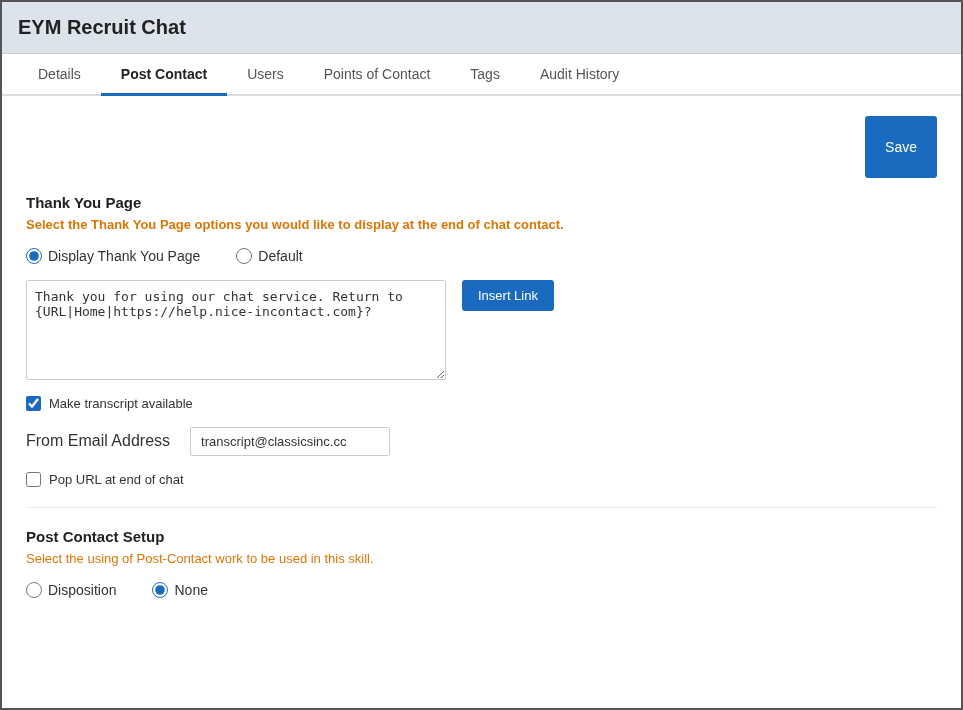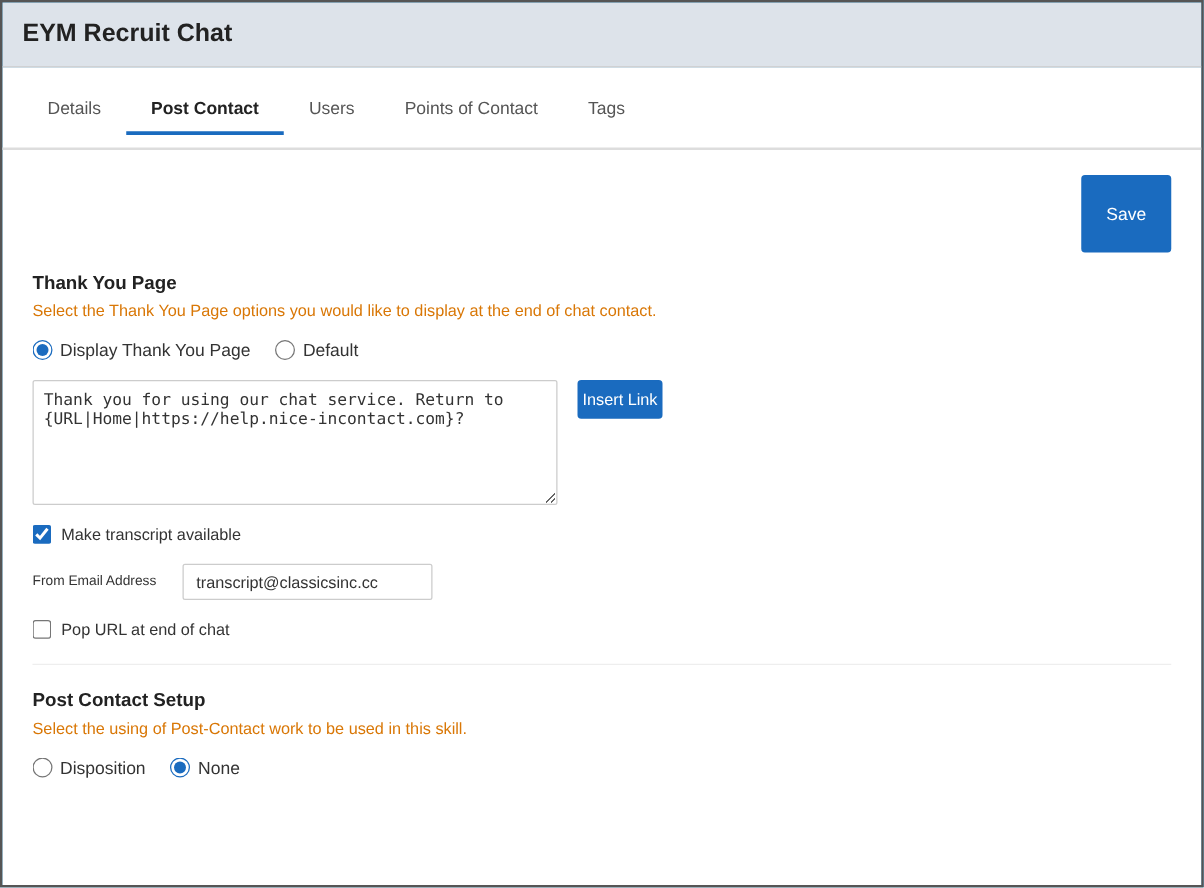--- a/index.html
+++ b/index.html
@@ -21,21 +21,21 @@
       background: #dde3ea;
       padding: 14px 16px;
       font-size: 20px;
       font-weight: bold;
       color: #222;
       border-bottom: 1px solid #ccc;
     }
     .nav-tabs {
       display: flex;
       border-bottom: 2px solid #ddd;
-      padding: 12px 16px;
+      padding: 0 16px;
       background: #fff;
     }
     .nav-tab {
       padding: 12px 20px;
       cursor: pointer;
       color: #555;
       font-size: 14px;
       position: relative;
       user-select: none;
     }
@@ -74,28 +74,29 @@
     .section-title {
       font-weight: bold;
       font-size: 15px;
       margin-bottom: 6px;
       color: #222;
     }
     .section-desc {
       color: #888;
       font-size: 13px;
       margin-bottom: 16px;
+      font-weight: bold;
     }
     .section-desc span {
       color: #d97706;
     }
     .radio-group {
       display: flex;
       align-items: flex-end;
-      gap: 20px;
+      gap: 36px;
       margin-bottom: 16px;
     }
     .radio-label {
       display: flex;
       align-items: center;
       gap: 6px;
       cursor: pointer;
       font-size: 14px;
     }
     .radio-label input[type="radio"] {
@@ -116,21 +117,21 @@
       padding: 8px;
       font-size: 13px;
       resize: vertical;
       color: #333;
       border-radius: 2px;
     }
     .btn-insert-link {
       background: #1a6bbf;
       color: #fff;
       border: none;
-      padding: 8px 4px;
+      padding: 8px 16px;
       font-size: 13px;
       cursor: pointer;
       border-radius: 3px;
       white-space: nowrap;
     }
     .checkbox-row {
       display: flex;
       align-items: center;
       gap: 8px;
       margin-bottom: 16px;
@@ -141,21 +142,21 @@
       width: 15px;
       height: 15px;
     }
     .form-field-row {
       display: flex;
       align-items: center;
       margin-bottom: 16px;
       gap: 20px;
     }
     .field-label {
-      font-size: 11px;
+      font-size: 16px;
       color: #333;
       min-width: 100px;
       line-height: 1.4;
     }
     .field-input {
       border: 1px solid #ccc;
       padding: 6px 10px;
       font-size: 13px;
       border-radius: 2px;
       width: 200px;
@@ -192,20 +193,23 @@
     </div>
     <div class="nav-tab">
       <span>Users</span>
     </div>
     <div class="nav-tab">
       <span>Points of Contact</span>
     </div>
     <div class="nav-tab">
       <span>Tags</span>
     </div>
+    <div class="nav-tab">
+      <span>Audit History</span>
+    </div>
   </div>
 
   <div class="content-area">
     <div class="save-row">
       <button class="btn-save">Save</button>
     </div>
 
     <div>
       <div class="section-title">Thank You Page</div>
       <div class="section-desc">

